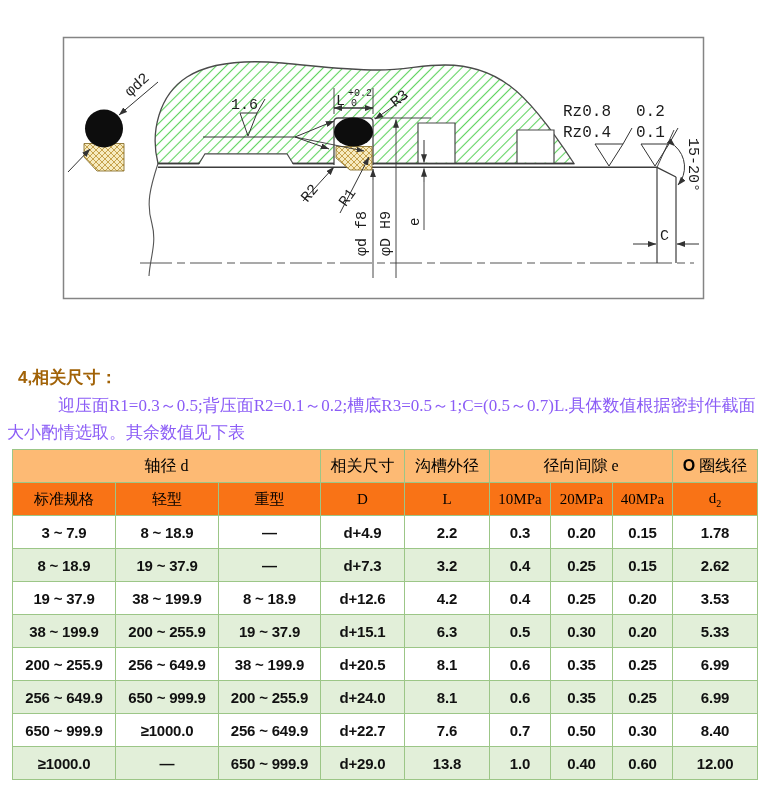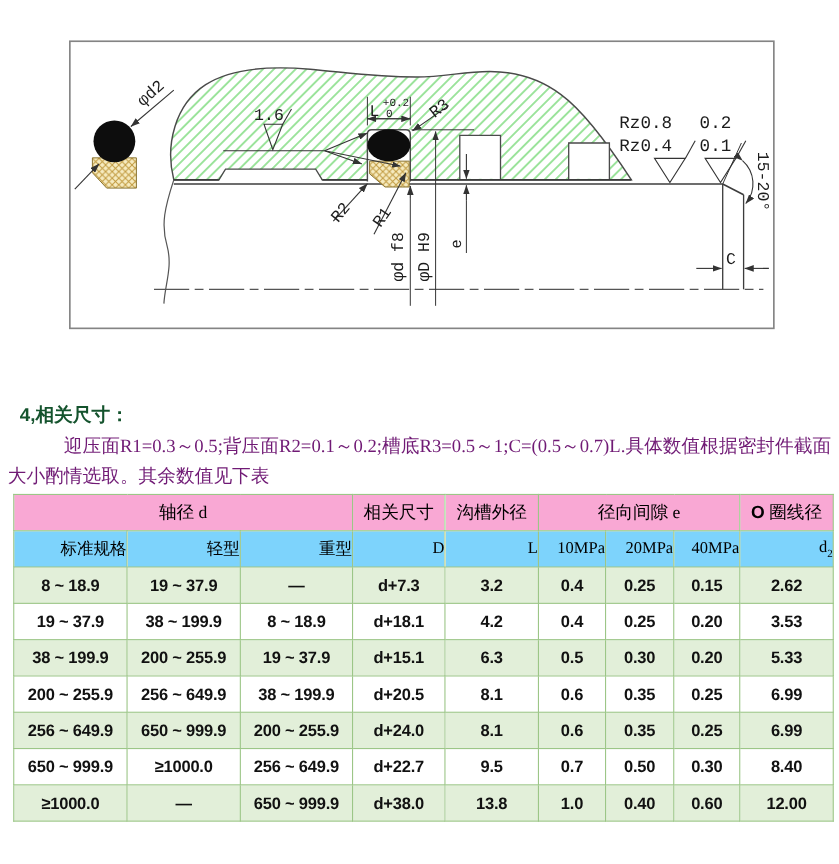--- a/index.html
+++ b/index.html
@@ -1,31 +1,31 @@
 <!DOCTYPE html>
 <html><head>
 <meta charset="utf-8">
 <style>
   html,body{margin:0;padding:0;background:#fff;}
   #page{position:relative;width:763px;height:785px;background:#fff;overflow:hidden;
         font-family:"Liberation Sans",sans-serif;}
   svg text{fill:#1c1c1c;}
   .cadtxt{font-family:"Liberation Mono","DejaVu Sans Mono",monospace;}
-  #heading{position:absolute;left:18px;top:366px;font-size:17px;font-weight:bold;color:#14532d;
+  #heading{position:absolute;left:18px;top:366px;font-size:17px;font-weight:bold;color:#a16207;
            font-family:"Liberation Sans",sans-serif;}
   #para{position:absolute;left:7px;top:392px;width:750px;font-size:17px;line-height:27px;
-        color:#701a75;font-family:"Liberation Serif",serif;text-indent:51px;}
+        color:#8b5cf6;font-family:"Liberation Serif",serif;text-indent:51px;}
   table{border-collapse:collapse;table-layout:fixed;width:745px;
         position:absolute;left:12px;top:449px;}
   th,td{border:1px solid #9cc687;height:32px;text-align:center;vertical-align:middle;
         padding:0;overflow:hidden;white-space:nowrap;}
-  thead tr.grp th{background:#f9a8d4;font-weight:normal;font-size:16px;
+  thead tr.grp th{background:#fdba74;font-weight:normal;font-size:16px;
         font-family:"Liberation Serif",serif;}
-  thead tr.cols th{background:#7dd3fc;font-weight:normal;font-size:15px;
-        font-family:"Liberation Serif",serif;text-align:right;}
+  thead tr.cols th{background:#f97316;font-weight:normal;font-size:15px;
+        font-family:"Liberation Serif",serif;}
   tbody td{background:#fff;font-size:15px;font-weight:bold;letter-spacing:-0.2px;
         font-family:"Liberation Sans",sans-serif;color:#111;}
   tbody tr.alt td{background:#e2efd9;}
   .obold{font-weight:bold;font-family:"Liberation Sans",sans-serif;}
   sub{font-size:10px;}
 </style>
 </head>
 <body>
 
 <div id="page">
@@ -167,36 +167,47 @@
         <th>重型</th>
         <th>D</th>
         <th>L</th>
         <th>10MPa</th>
         <th>20MPa</th>
         <th>40MPa</th>
         <th><span>d</span><sub>2</sub></th>
       </tr>
     </thead>
     <tbody>
+        <tr>
+          <td>3 ~ 7.9</td>
+          <td>8 ~ 18.9</td>
+          <td>—</td>
+          <td>d+4.9</td>
+          <td>2.2</td>
+          <td>0.3</td>
+          <td>0.20</td>
+          <td>0.15</td>
+          <td>1.78</td>
+        </tr>
         <tr class="alt">
           <td>8 ~ 18.9</td>
           <td>19 ~ 37.9</td>
           <td>—</td>
           <td>d+7.3</td>
           <td>3.2</td>
           <td>0.4</td>
           <td>0.25</td>
           <td>0.15</td>
           <td>2.62</td>
         </tr>
         <tr>
           <td>19 ~ 37.9</td>
           <td>38 ~ 199.9</td>
           <td>8 ~ 18.9</td>
-          <td>d+18.1</td>
+          <td>d+12.6</td>
           <td>4.2</td>
           <td>0.4</td>
           <td>0.25</td>
           <td>0.20</td>
           <td>3.53</td>
         </tr>
         <tr class="alt">
           <td>38 ~ 199.9</td>
           <td>200 ~ 255.9</td>
           <td>19 ~ 37.9</td>
@@ -227,31 +238,31 @@
           <td>0.6</td>
           <td>0.35</td>
           <td>0.25</td>
           <td>6.99</td>
         </tr>
         <tr>
           <td>650 ~ 999.9</td>
           <td>≥1000.0</td>
           <td>256 ~ 649.9</td>
           <td>d+22.7</td>
-          <td>9.5</td>
+          <td>7.6</td>
           <td>0.7</td>
           <td>0.50</td>
           <td>0.30</td>
           <td>8.40</td>
         </tr>
         <tr class="alt">
           <td>≥1000.0</td>
           <td>—</td>
           <td>650 ~ 999.9</td>
-          <td>d+38.0</td>
+          <td>d+29.0</td>
           <td>13.8</td>
           <td>1.0</td>
           <td>0.40</td>
           <td>0.60</td>
           <td>12.00</td>
         </tr>
       </tbody>
   </table>
 
 </div>

